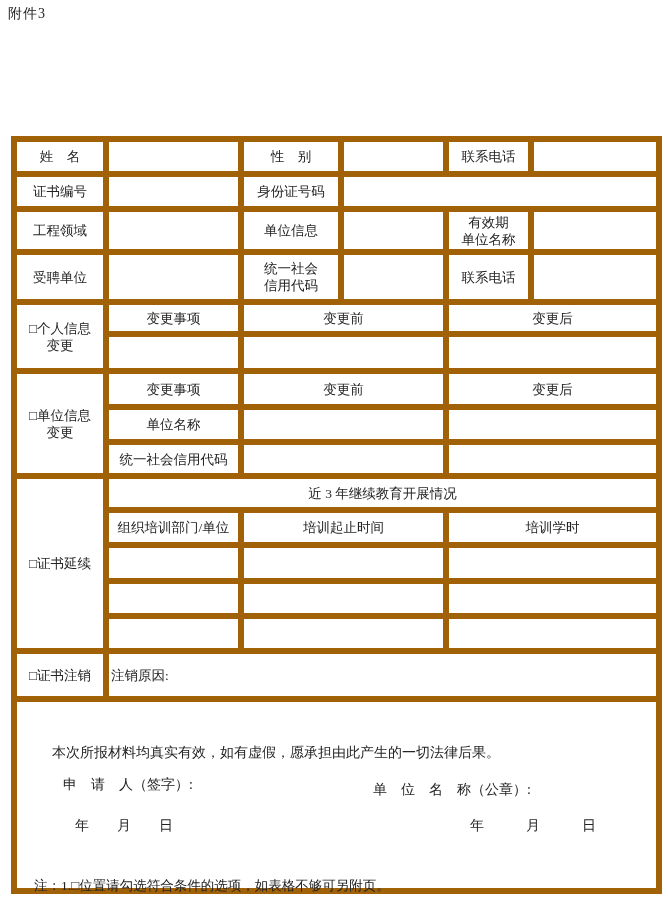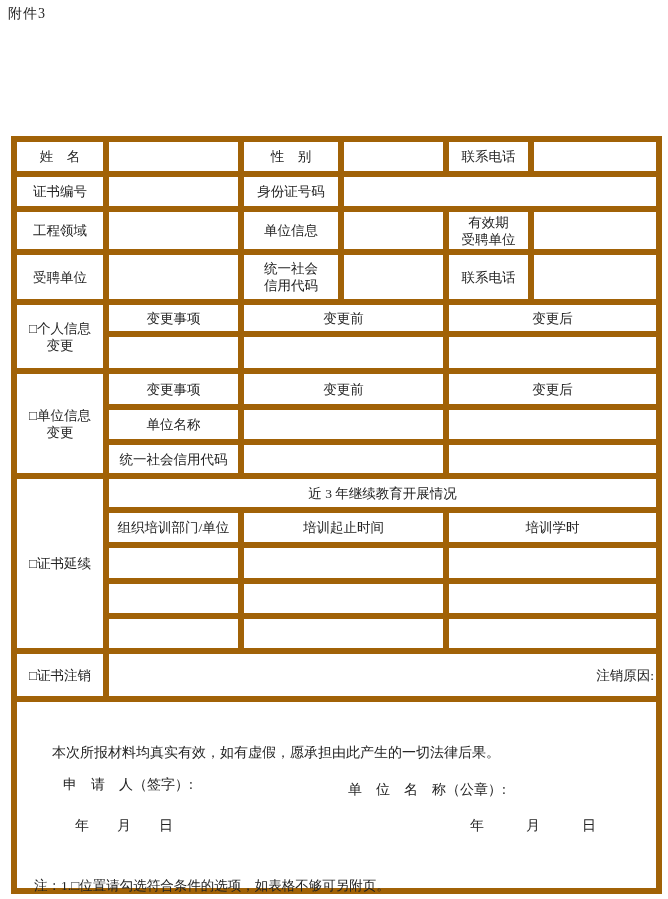--- a/index.html
+++ b/index.html
@@ -27,21 +27,21 @@
   }
   td {
     border:6px solid #a16207;
     text-align:center; vertical-align:middle;
     font-size:13.5px; line-height:17px;
     color:#242424; padding:1px 2px;
     overflow:hidden;
   }
   tr.sec > td { border-top:2.5px solid #111; }
   td.ml { white-space:pre-line; }
-  td.left { text-align:right; }
+  td.left { text-align:left; }
   td.decl { position:relative; padding:0; }
   .decl-line { position:absolute; font-size:14px; line-height:18px; white-space:pre; }
   .notes {
     position:absolute; left:34px; top:833px;
     font-size:13.5px; line-height:21px; color:#242424;
     white-space:pre;
   }
   .cbx { display:inline; }
 </style>
 </head>
@@ -76,21 +76,21 @@
     <td></td>
     <td>身份证号码</td>
     <td colspan="3"></td>
   </tr>
   <tr style="height:43px">
     <td>工程领域</td>
     <td></td>
     <td>单位信息</td>
     <td></td>
     <td class="ml">有效期
-受聘单位</td>
+单位名称</td>
     <td></td>
   </tr>
   <tr style="height:50px">
     <td>受聘单位</td>
     <td></td>
     <td class="ml">统一社会
 信用代码</td>
     <td></td>
     <td>联系电话</td>
     <td></td>
@@ -154,21 +154,21 @@
 
   <tr class="sec" style="height:48px">
     <td><span class="cbx">□</span><span>证书注销</span></td>
     <td colspan="5" class="left"><span>注销原因:</span></td>
   </tr>
 
   <tr class="sec" style="height:192px">
     <td colspan="6" class="decl">
       <div class="decl-line" style="left:35px; top:42px;">本次所报材料均真实有效，如有虚假，愿承担由此产生的一切法律后果。</div>
       <div class="decl-line" style="left:46px; top:74px;">申　请　人（签字）:</div>
-      <div class="decl-line" style="left:331px; top:79px;">单　位　名　称（公章）:</div>
+      <div class="decl-line" style="left:356px; top:79px;">单　位　名　称（公章）:</div>
       <div class="decl-line" style="left:58px; top:115px;">年　　月　　日</div>
       <div class="decl-line" style="left:453px; top:115px;">年　　　月　　　日</div>
     </td>
   </tr>
 </tbody>
   </table>
 
 <div class="notes">
   <div>注：1.□位置请勾选符合条件的选项，如表格不够可另附页。</div>
   

